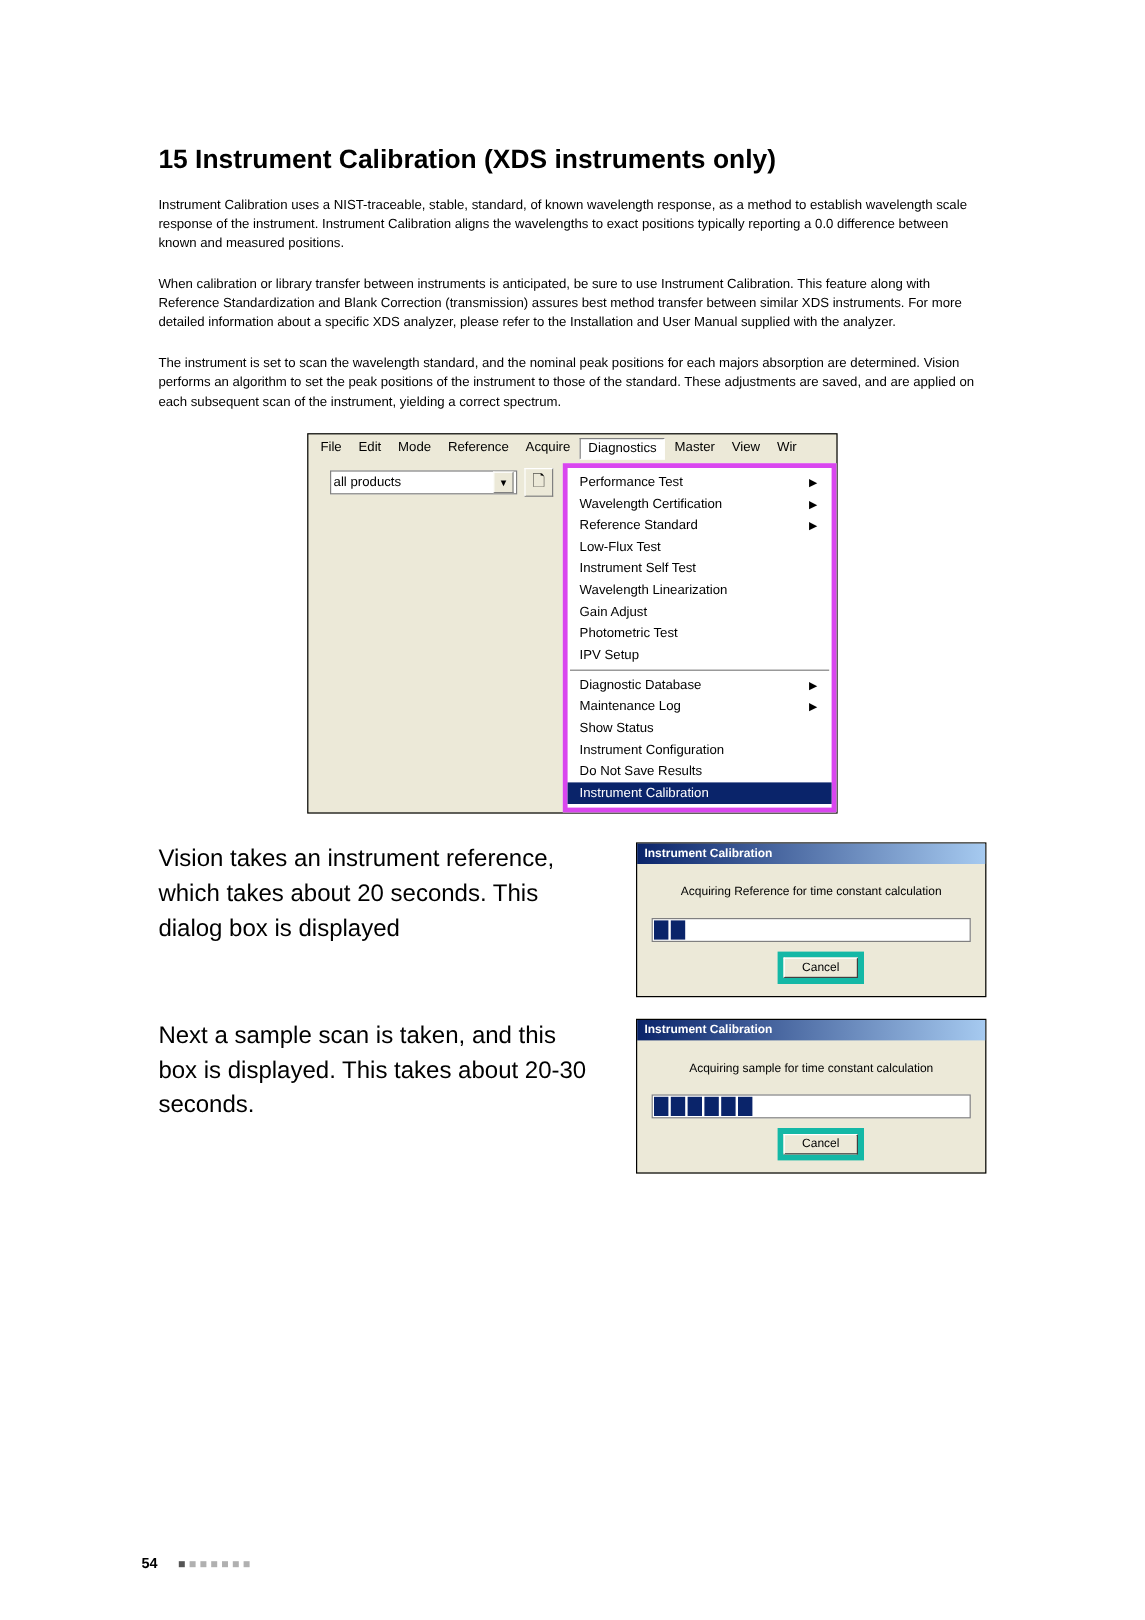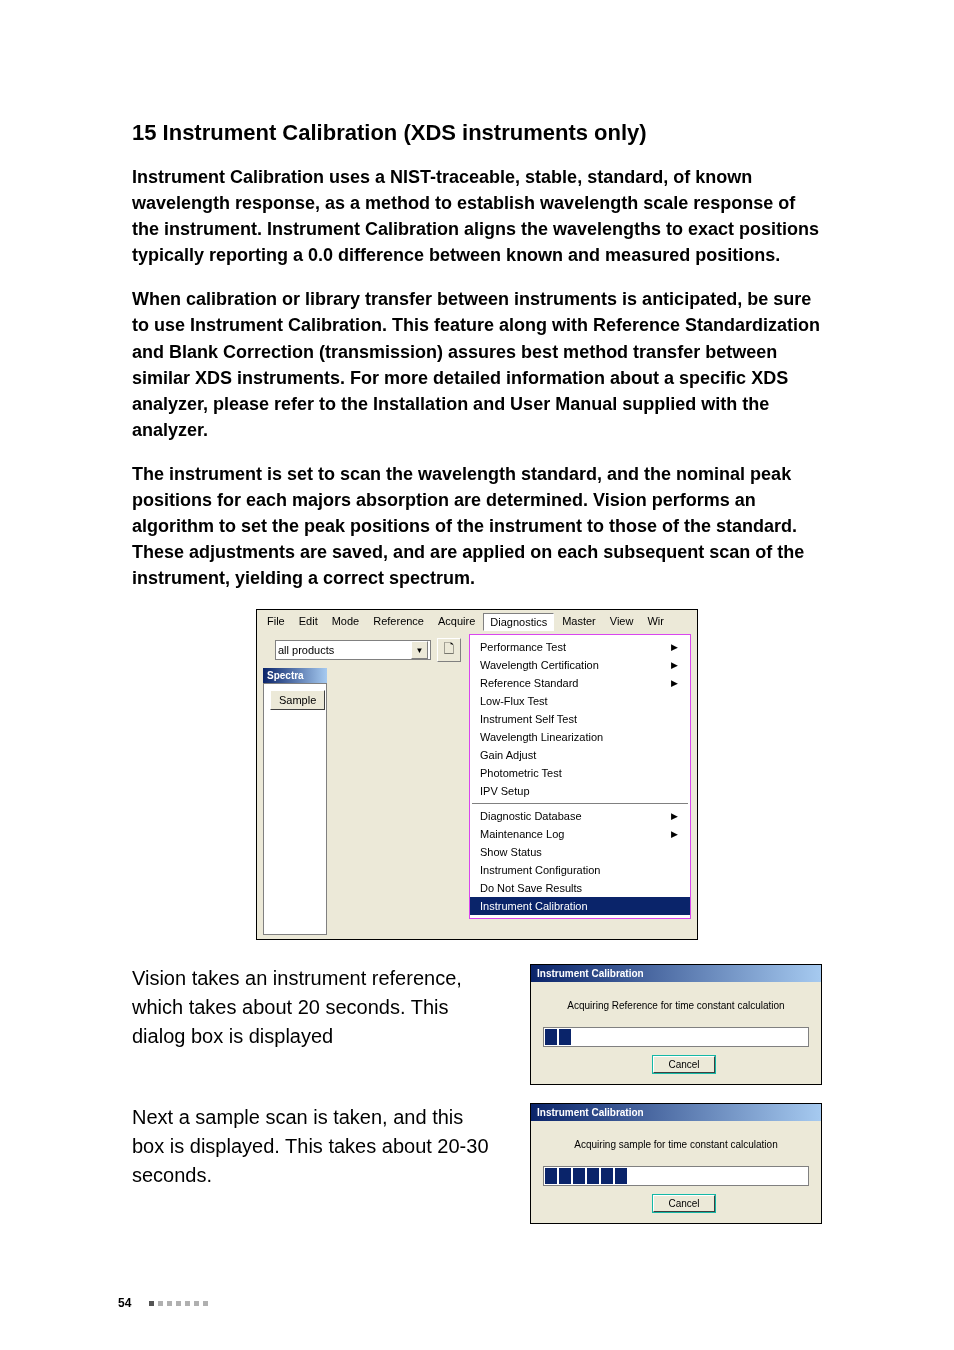--- a/index.html
+++ b/index.html
@@ -16,24 +16,23 @@
     padding: 120px 90px 40px 90px;
     box-sizing: border-box;
     position: relative;
   }
   h1 {
     font-size: 22px;
     font-weight: bold;
     margin: 0 0 18px 0;
   }
   p.body {
-    font-size: 18px;
+    font-size: 11px;
     line-height: 1.45;
     margin: 0 0 18px 0;
-    font-weight: bold;
   }
   .fig-center {
     display: flex;
     justify-content: center;
     margin: 6px 0 24px 0;
   }
   
   .menushot {
     border: 1px solid #000;
     background: #ece9d8;
@@ -127,21 +126,21 @@
     padding:3px 8px;
     background:#ece9d8;
     border:1px solid #fff;
     border-right-color:#404040;
     border-bottom-color:#404040;
     font-size:11px;
     width:fit-content;
   }
   .ddmenu {
     background:#fff;
-    border:1px solid #d946ef;
+    border:4px solid #d946ef;
     padding:3px 0;
     width:220px;
   }
   .ddmenu .mi {
     padding:3px 12px 3px 10px;
     display:flex;
     justify-content:space-between;
     align-items:center;
   }
   .ddmenu .mi.hl {
@@ -199,21 +198,21 @@
     margin:0 auto;
     display:block;
     padding:2px 14px;
     background:#ece9d8;
     border:1px solid #fff;
     border-right-color:#404040;
     border-bottom-color:#404040;
     font-size:10px;
   }
   .outset-wrap{
-    border:1px solid #14b8a6;
+    border:5px solid #14b8a6;
     display:inline-block;
     width:fit-content;
     margin-left:16px;
   }
   .footer {
     position:absolute;
     bottom:40px;
     left:76px;
     font-size:12px;
     font-weight:bold;
@@ -251,28 +250,20 @@
       <div class="menubody">
         <div class="leftpane">
           <div class="combo-row">
             <div class="combo">
               <span>all products</span>
               <span class="dd">▼</span>
             </div>
             <div class="newbtn">🗋</div>
           </div>
           <div class="subwins">
-            <div style="width:64px">
-              <div class="subwin-title">
-                <span>Spectra</span>
-              </div>
-              <div class="subwin" style="min-height:250px">
-                <div class="samplebtn">Sample</div>
-              </div>
-            </div>
           </div>
         </div>
         <div class="ddmenu">
           <div class="mi">
               <span>Performance Test</span>
               <span class="arrow">▶</span>
             </div>
           <div class="mi">
               <span>Wavelength Certification</span>
               <span class="arrow">▶</span>

